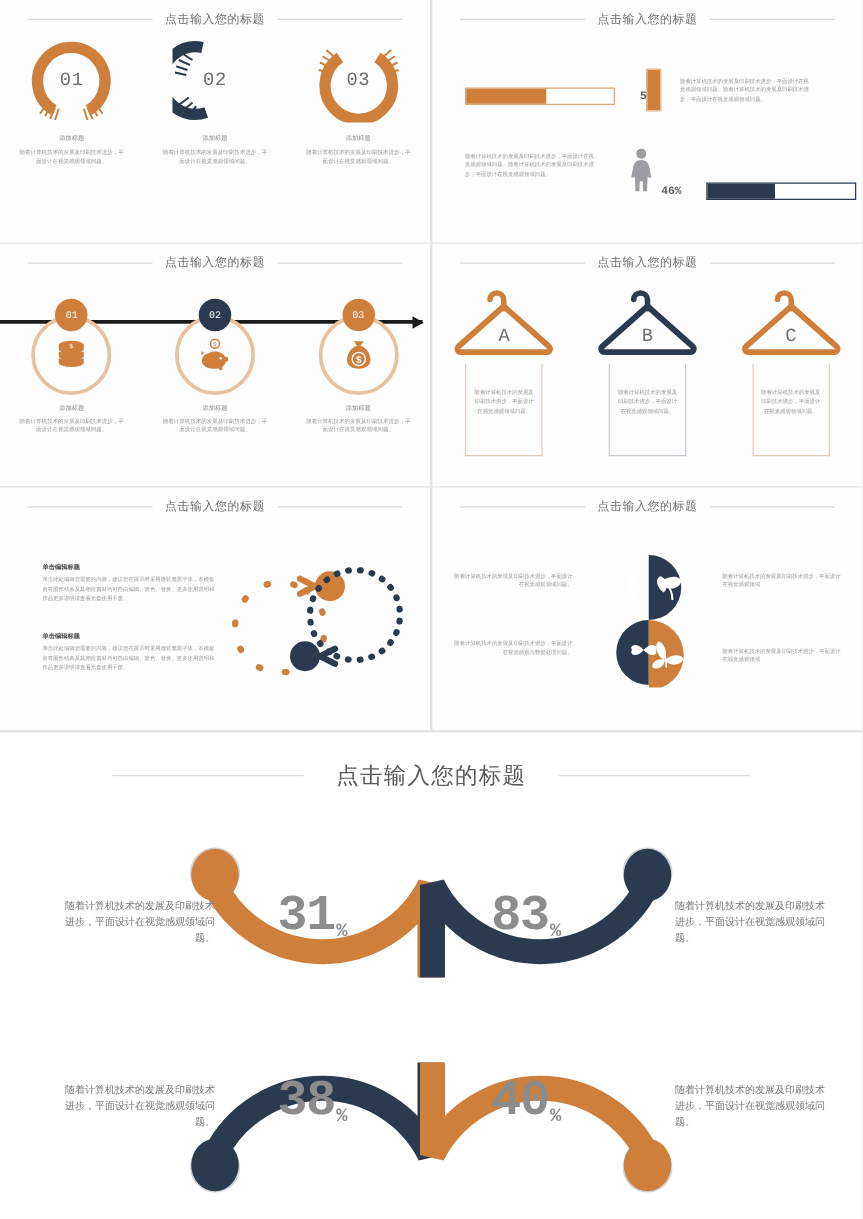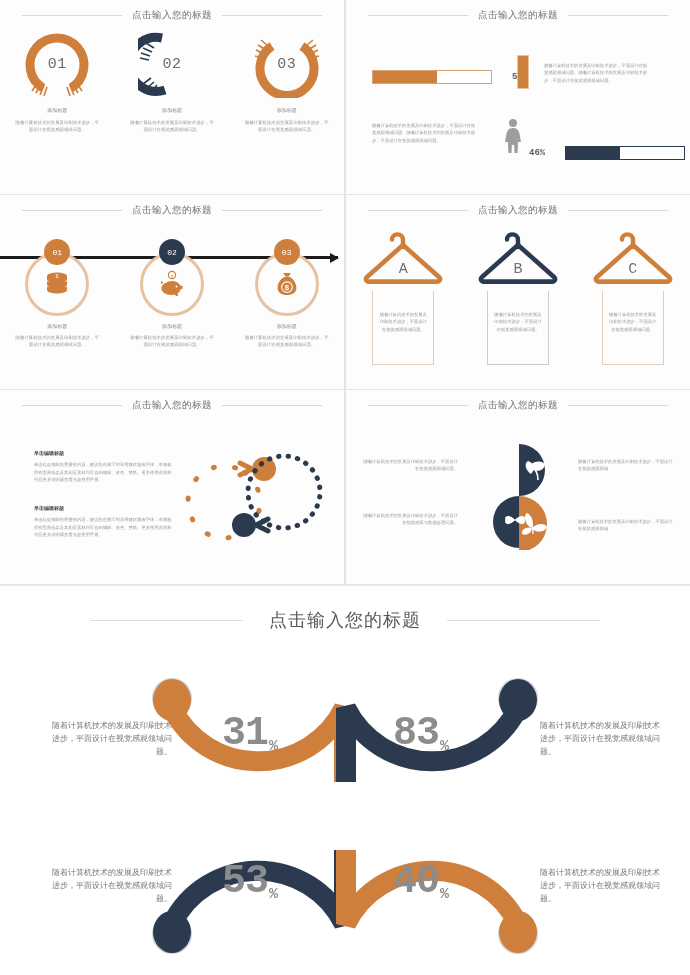--- a/index.html
+++ b/index.html
@@ -387,21 +387,21 @@
       <circle cx="172" cy="348" r="19" fill="none" stroke="#cfd4d8" stroke-width="2"></circle>
       <ellipse cx="172" cy="346" rx="19" ry="21" fill="#2b3a4f"></ellipse>
 
       <path d="M518 338 A96 96 0 0 0 346 338 L346 264" fill="none" stroke="#cf7f3c" stroke-width="20"></path>
       <circle cx="518" cy="348" r="19" fill="none" stroke="#cfd4d8" stroke-width="2"></circle>
       <ellipse cx="518" cy="346" rx="19" ry="21" fill="#cf7f3c"></ellipse>
     </svg>
 
     <div class="bignum" style="left:222px;top:125px;"><span>31</span><sup>%</sup></div>
     <div class="bignum" style="left:393px;top:125px;"><span>83</span><sup>%</sup></div>
-    <div class="bignum" style="left:222px;top:273px;"><span>53</span><sup>%</sup></div>
+    <div class="bignum" style="left:222px;top:273px;"><span>38</span><sup>%</sup></div>
     <div class="bignum" style="left:393px;top:273px;"><span>40</span><sup>%</sup></div>
 
     <div class="bigcap" style="left:52px;top:133px;text-align:right;">随着计算机技术的发展及印刷技术进步，平面设计在视觉感观领域问题。</div>
     <div class="bigcap" style="left:540px;top:133px;">随着计算机技术的发展及印刷技术进步，平面设计在视觉感观领域问题。</div>
     <div class="bigcap" style="left:52px;top:280px;text-align:right;">随着计算机技术的发展及印刷技术进步，平面设计在视觉感观领域问题。</div>
     <div class="bigcap" style="left:540px;top:280px;">随着计算机技术的发展及印刷技术进步，平面设计在视觉感观领域问题。</div>
   </div>
 
 </div>
 

